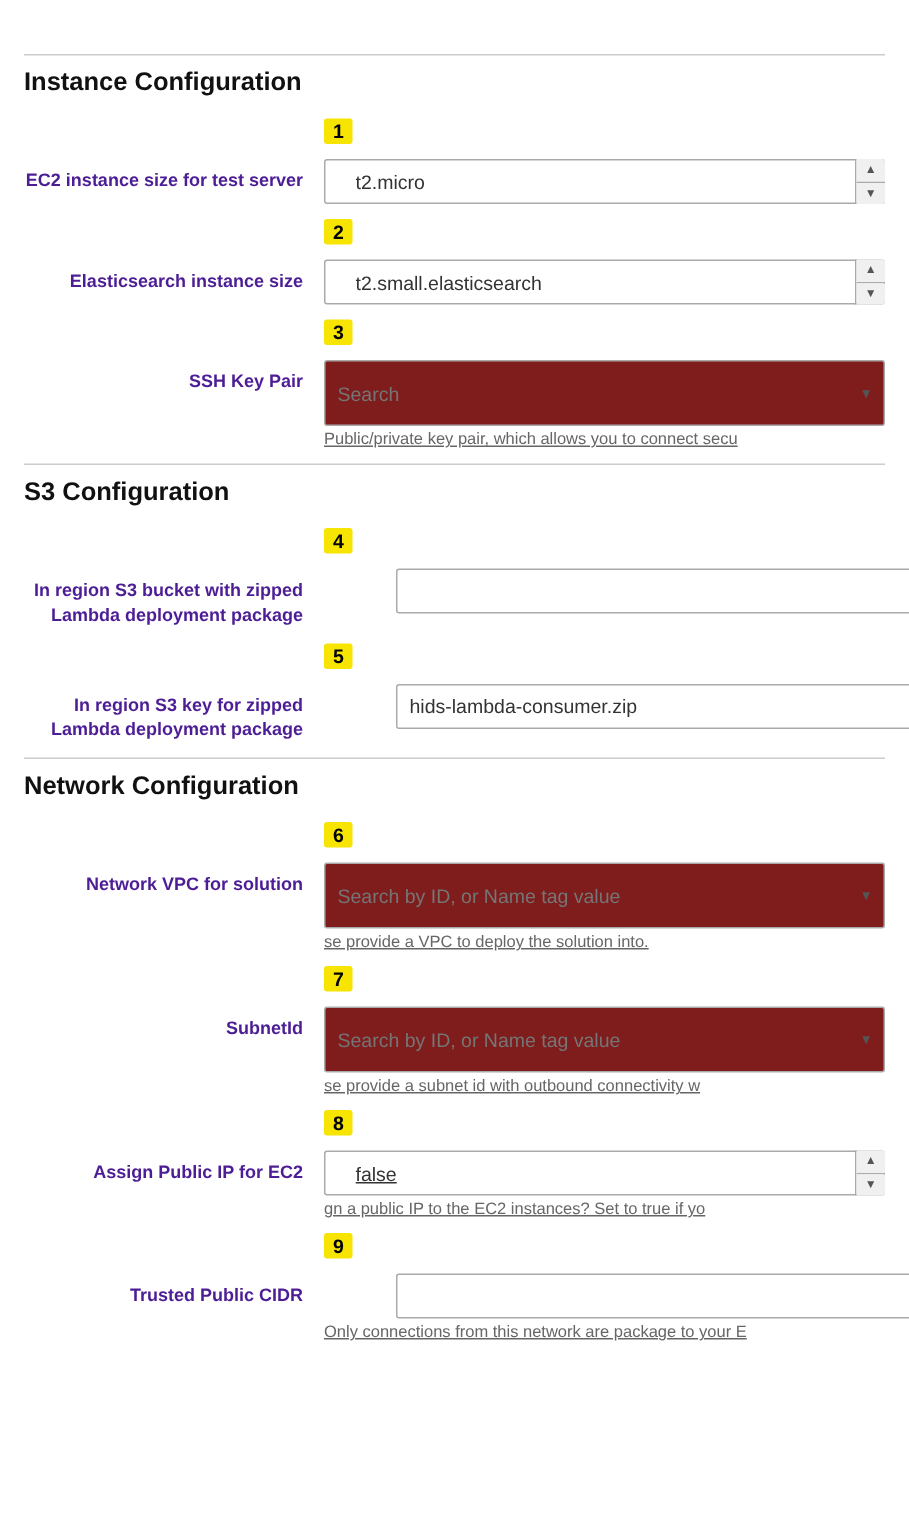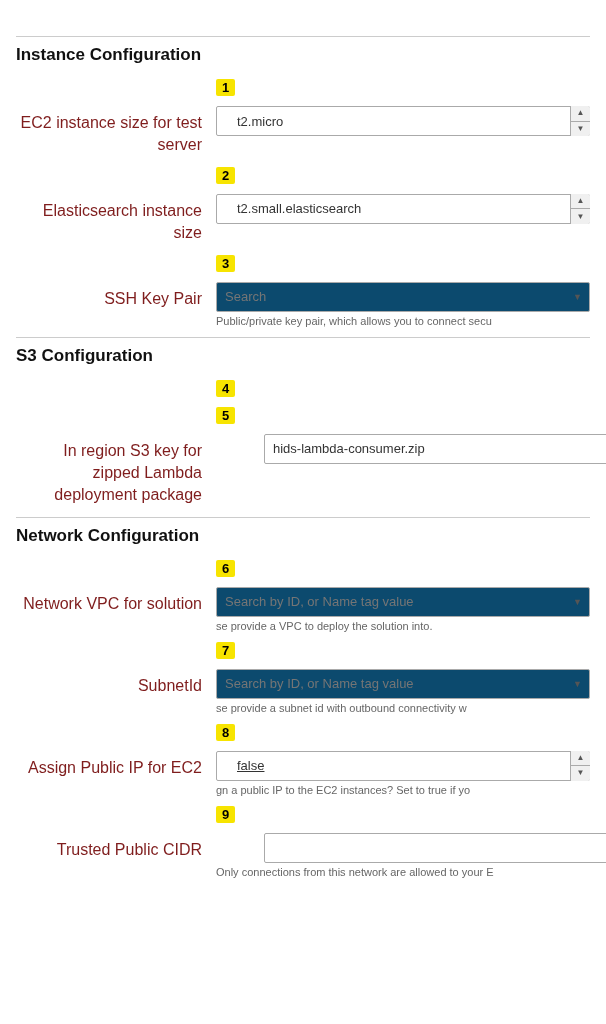--- a/index.html
+++ b/index.html
@@ -39,23 +39,23 @@
       display: flex;
       align-items: flex-start;
       margin-bottom: 10px;
       position: relative;
     }
     .param-label {
       width: 200px;
       min-width: 200px;
       text-align: right;
       padding-right: 14px;
-      font-weight: 400;
-      font-size: 16px;
-      color: #7f1d1d;
+      font-weight: 700;
+      font-size: 12px;
+      color: #4c1d95;
       line-height: 1.4;
       padding-top: 6px;
     }
     .param-control {
       flex: 1;
       display: flex;
       flex-direction: column;
     }
     .param-input {
       width: 100%;
@@ -118,20 +118,21 @@
     .select-stepper-wrapper select {
       padding-right: 24px;
     }
     .param-hint {
       font-size: 11px;
       color: #666;
       margin-top: 3px;
       white-space: nowrap;
       overflow: hidden;
       text-overflow: ellipsis;
+      text-decoration: underline;
     }
     .badge {
       display: inline-block;
       background: #f7e400;
       color: #000;
       font-weight: 700;
       font-size: 13px;
       padding: 1px 6px;
       border-radius: 2px;
       margin-bottom: 6px;
@@ -154,27 +155,27 @@
       position: absolute;
       right: 8px;
       top: 50%;
       transform: translateY(-50%);
       pointer-events: none;
       font-size: 9px;
       color: #555;
     }
     .search-input-field {
       width: 100%;
-      height: 30px;
+      height: 44px;
       border: 1px solid #aaa;
       border-radius: 2px;
       padding: 4px 28px 4px 8px;
       font-size: 13px;
       color: #999;
-      background: #0c4a6e;
+      background: #7f1d1d;
       outline: none;
     }
   </style>
 </head>
 <body>
 
 <div class="page-container">
   <h1 class="page-title"></h1>
 
   <div id="sections-container">
@@ -216,20 +217,26 @@
           <div class="search-select-wrapper"><input type="text" class="search-input-field" placeholder="Search" style=""></div>
           <div class="param-hint">Public/private key pair, which allows you to connect secu</div>
         </div>
       </div>
       <hr class="section-divider">
       <div class="section-title">S3 Configuration</div>
       <div class="badge-row">
         <div class="badge-spacer"></div>
         <span class="badge">4</span>
       </div>
+      <div class="param-row">
+        <div class="param-label">In region S3 bucket with zipped Lambda deployment package</div>
+        <div class="param-control">
+          <input type="text" class="param-input" placeholder="" style="">
+        </div>
+      </div>
       <div class="badge-row">
         <div class="badge-spacer"></div>
         <span class="badge">5</span>
       </div>
       <div class="param-row">
         <div class="param-label">In region S3 key for zipped Lambda deployment package</div>
         <div class="param-control">
           <input type="text" class="param-input" placeholder="" value="hids-lambda-consumer.zip" style="">
         </div>
       </div>
@@ -272,17 +279,17 @@
         </div>
       </div>
       <div class="badge-row">
         <div class="badge-spacer"></div>
         <span class="badge">9</span>
       </div>
       <div class="param-row">
         <div class="param-label">Trusted Public CIDR</div>
         <div class="param-control">
           <input type="text" class="param-input" placeholder="" style="">
-          <div class="param-hint">Only connections from this network are allowed to your E</div>
+          <div class="param-hint">Only connections from this network are package to your E</div>
         </div>
       </div>
     </div>
 </div>
 
 </body></html>

